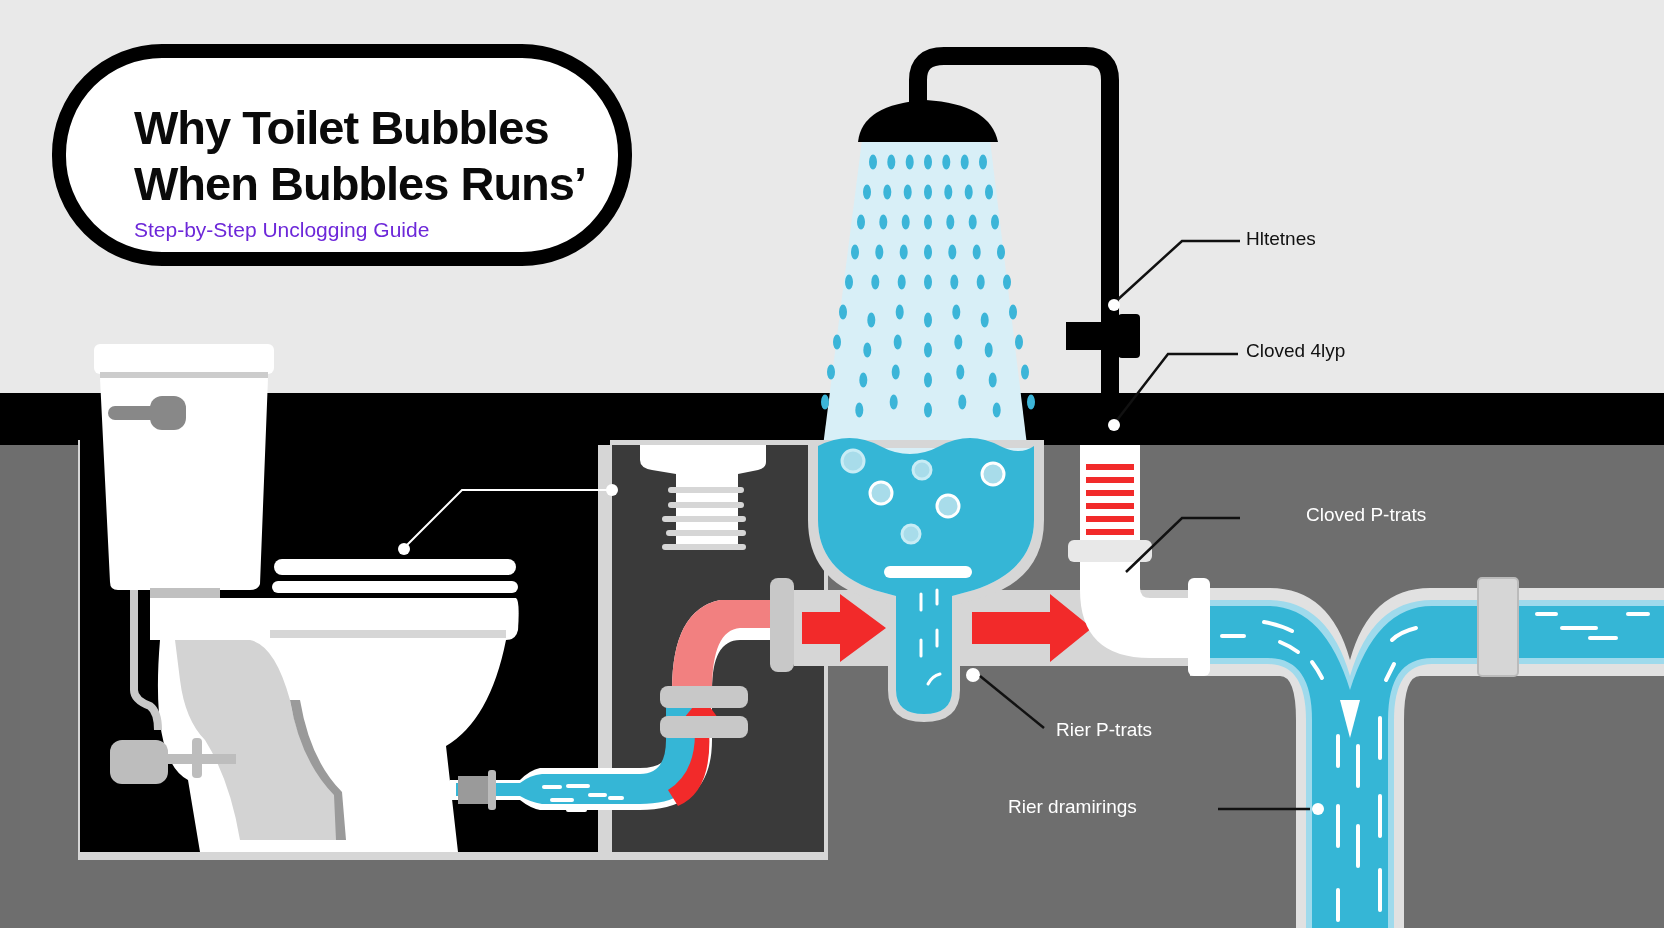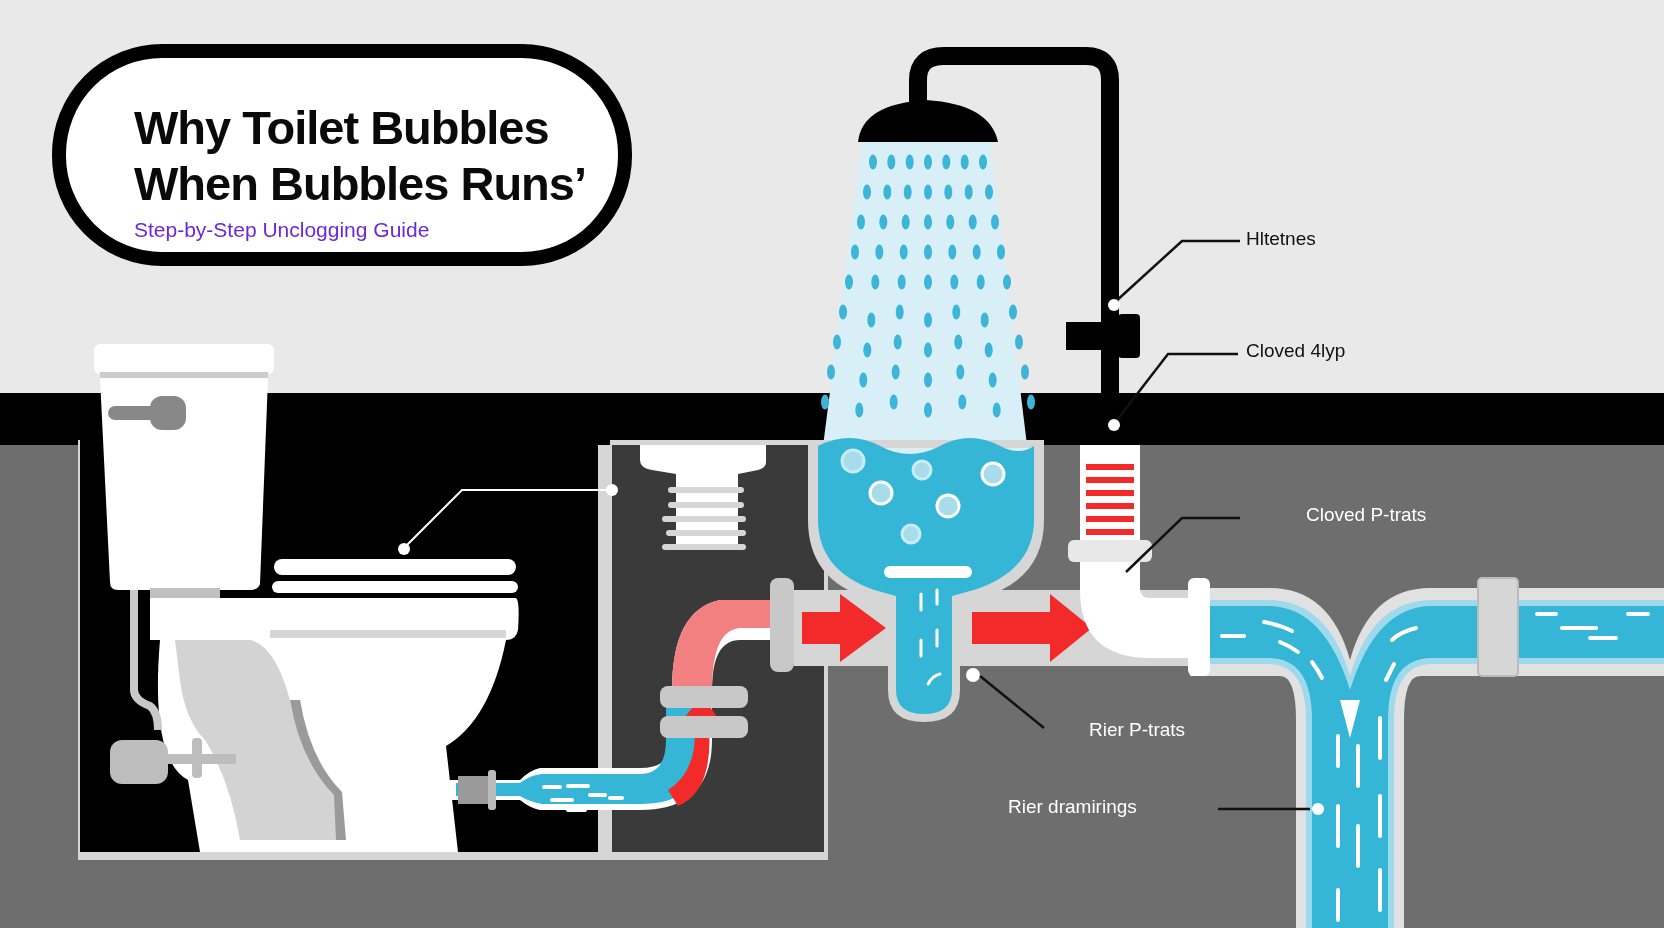--- a/index.html
+++ b/index.html
@@ -275,15 +275,15 @@
 
   <div class="title-card">
     <div class="title-line title-1">Why Toilet Bubbles</div>
     <div class="title-line title-2">When Bubbles Runs’</div>
     <div class="subtitle">Step-by-Step Unclogging Guide</div>
   </div>
 
   <div class="callout-label dark-text" style="left:1246px; top:229px;">Hltetnes</div>
   <div class="callout-label dark-text" style="left:1246px; top:341px;">Cloved 4lyp</div>
   <div class="callout-label light-text" style="left:1300px; top:505px;margin-left:6px;">Cloved P-trats</div>
-  <div class="callout-label light-text" style="left:1089px; top:720px;">Rier P-trats</div>
+  <div class="callout-label light-text" style="left:1056px; top:720px;">Rier P-trats</div>
   <div class="callout-label light-text" style="left:1008px; top:797px;">Rier dramirings</div>
 </div>
 
 </body></html>

